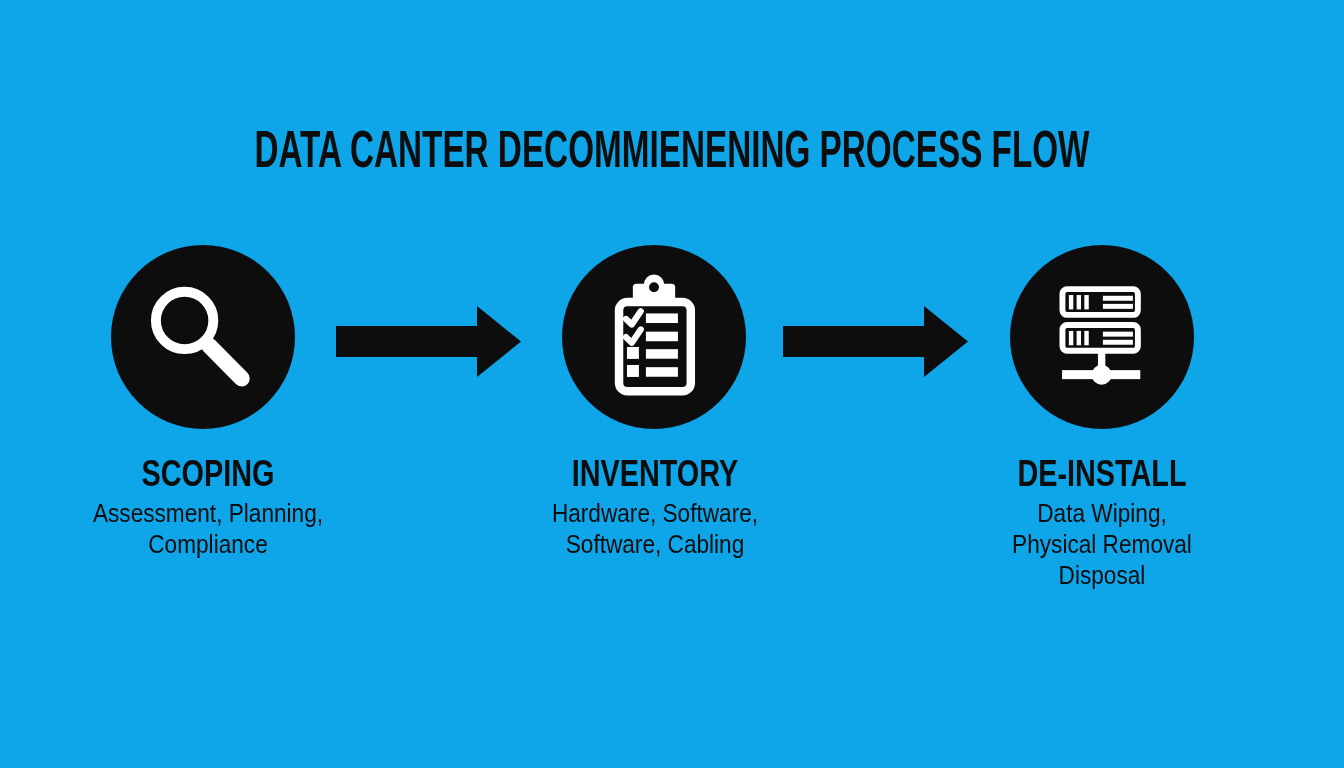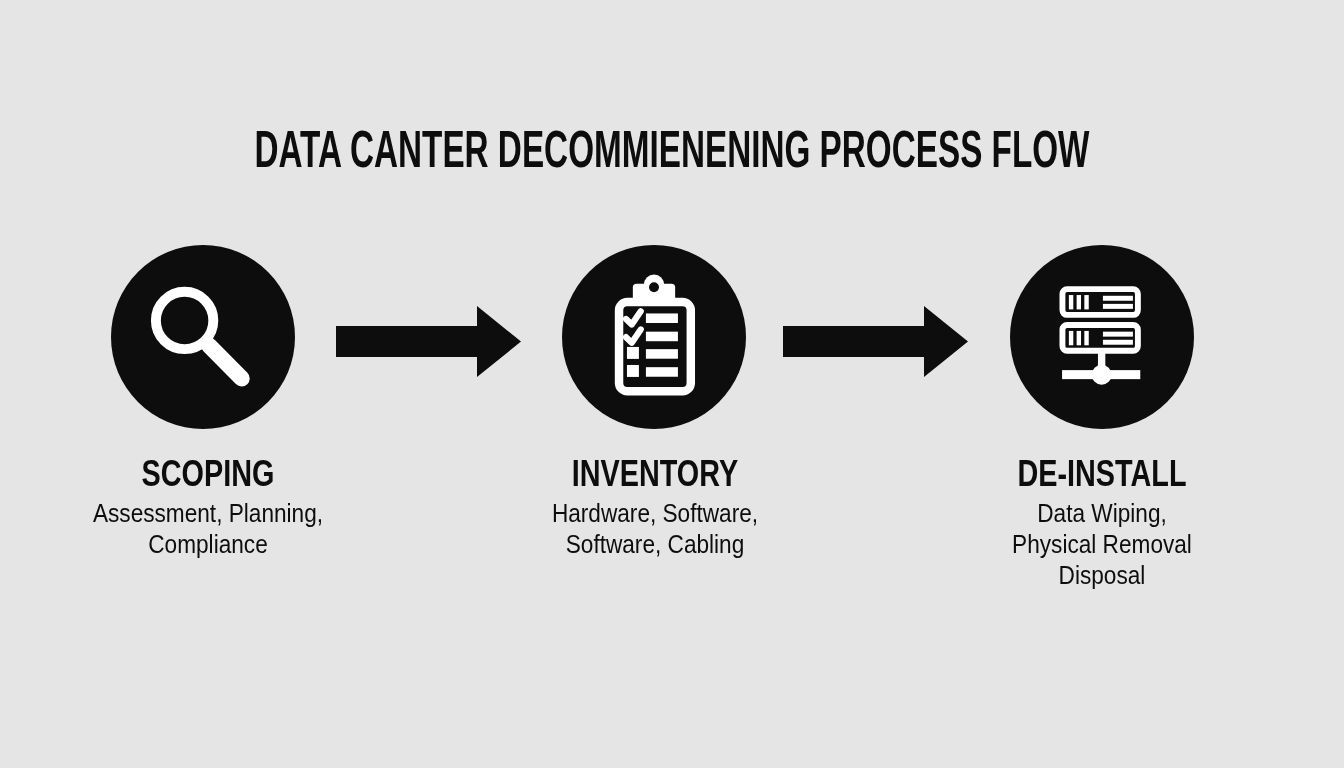--- a/index.html
+++ b/index.html
@@ -5,21 +5,21 @@
   html, body {
     margin: 0;
     padding: 0;
     background: #ffffff;
   }
   .canvas {
     position: relative;
     width: 1344px;
     height: 768px;
     overflow: hidden;
-    background: #e5e5e5;
+    background: #0ea5e9;
     color: #0d0d0d;
     font-family: "Liberation Sans", "DejaVu Sans", sans-serif;
   }
   .title {
     position: absolute;
     top: 123px;
     left: 0;
     width: 100%;
     margin: 0;
     text-align: center;

